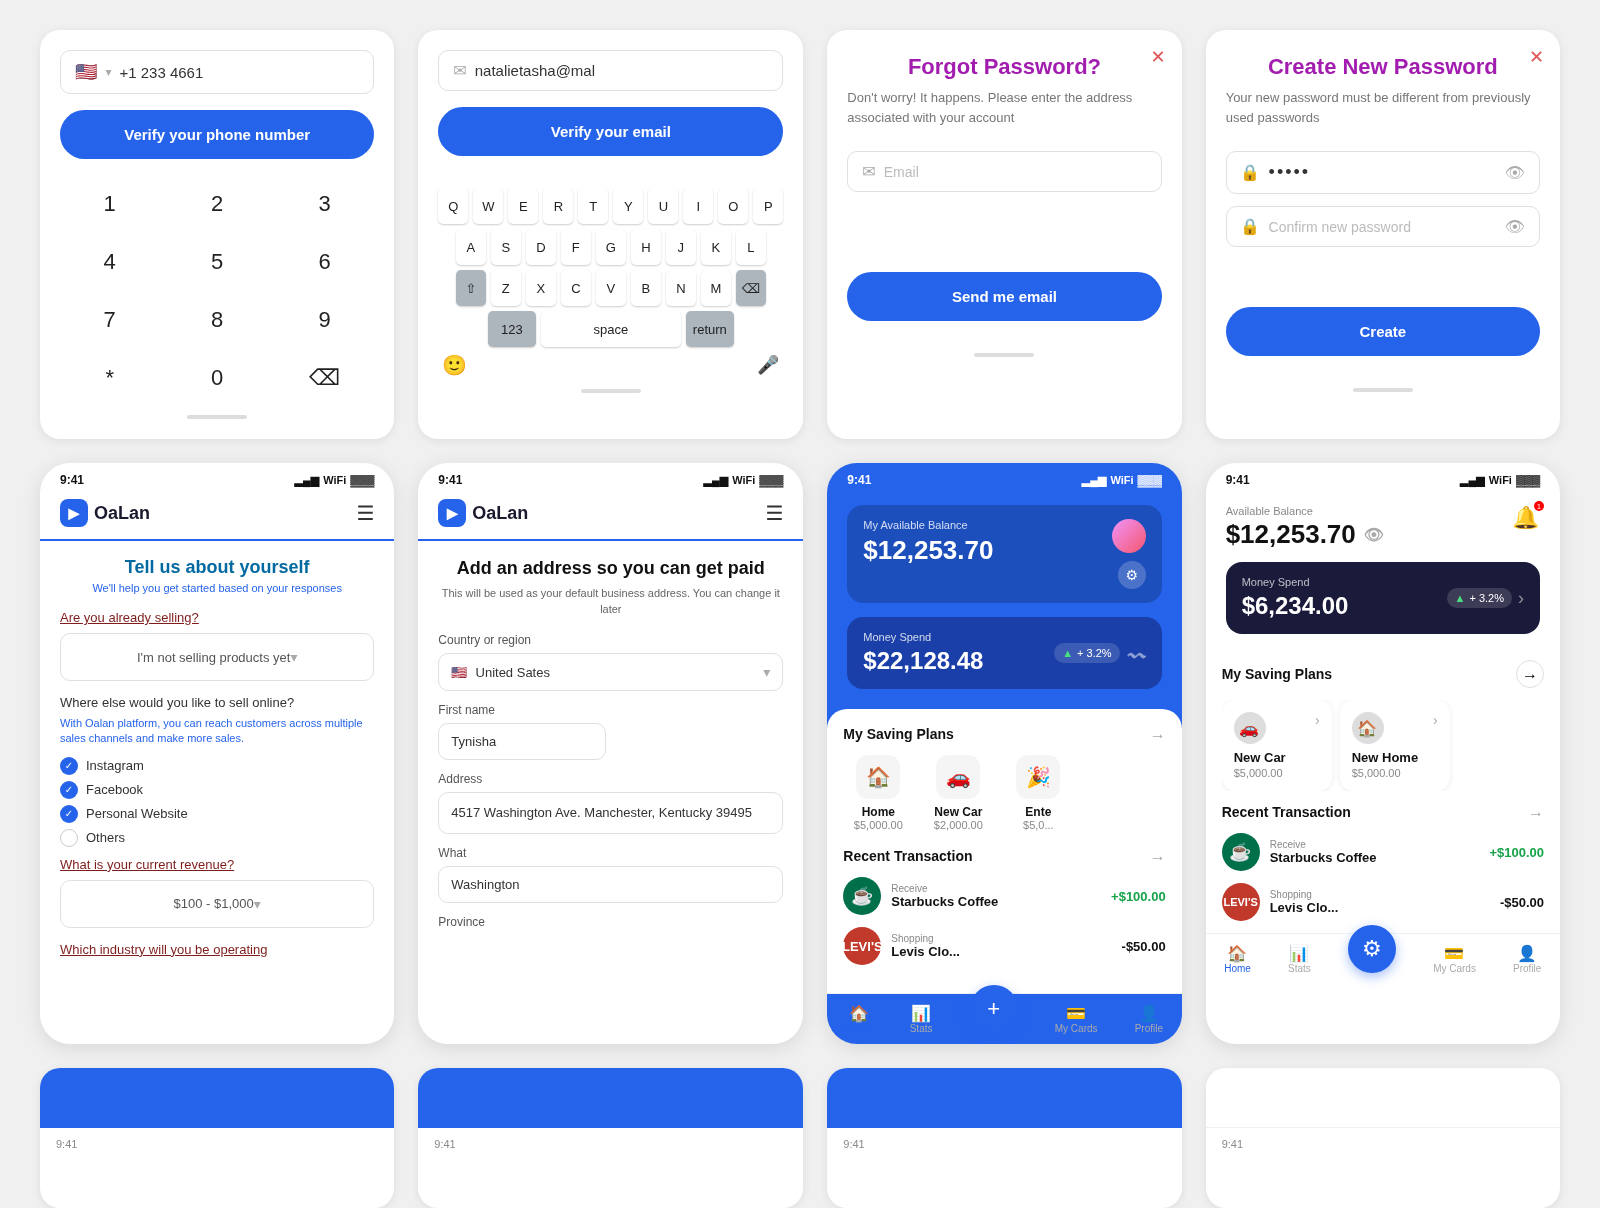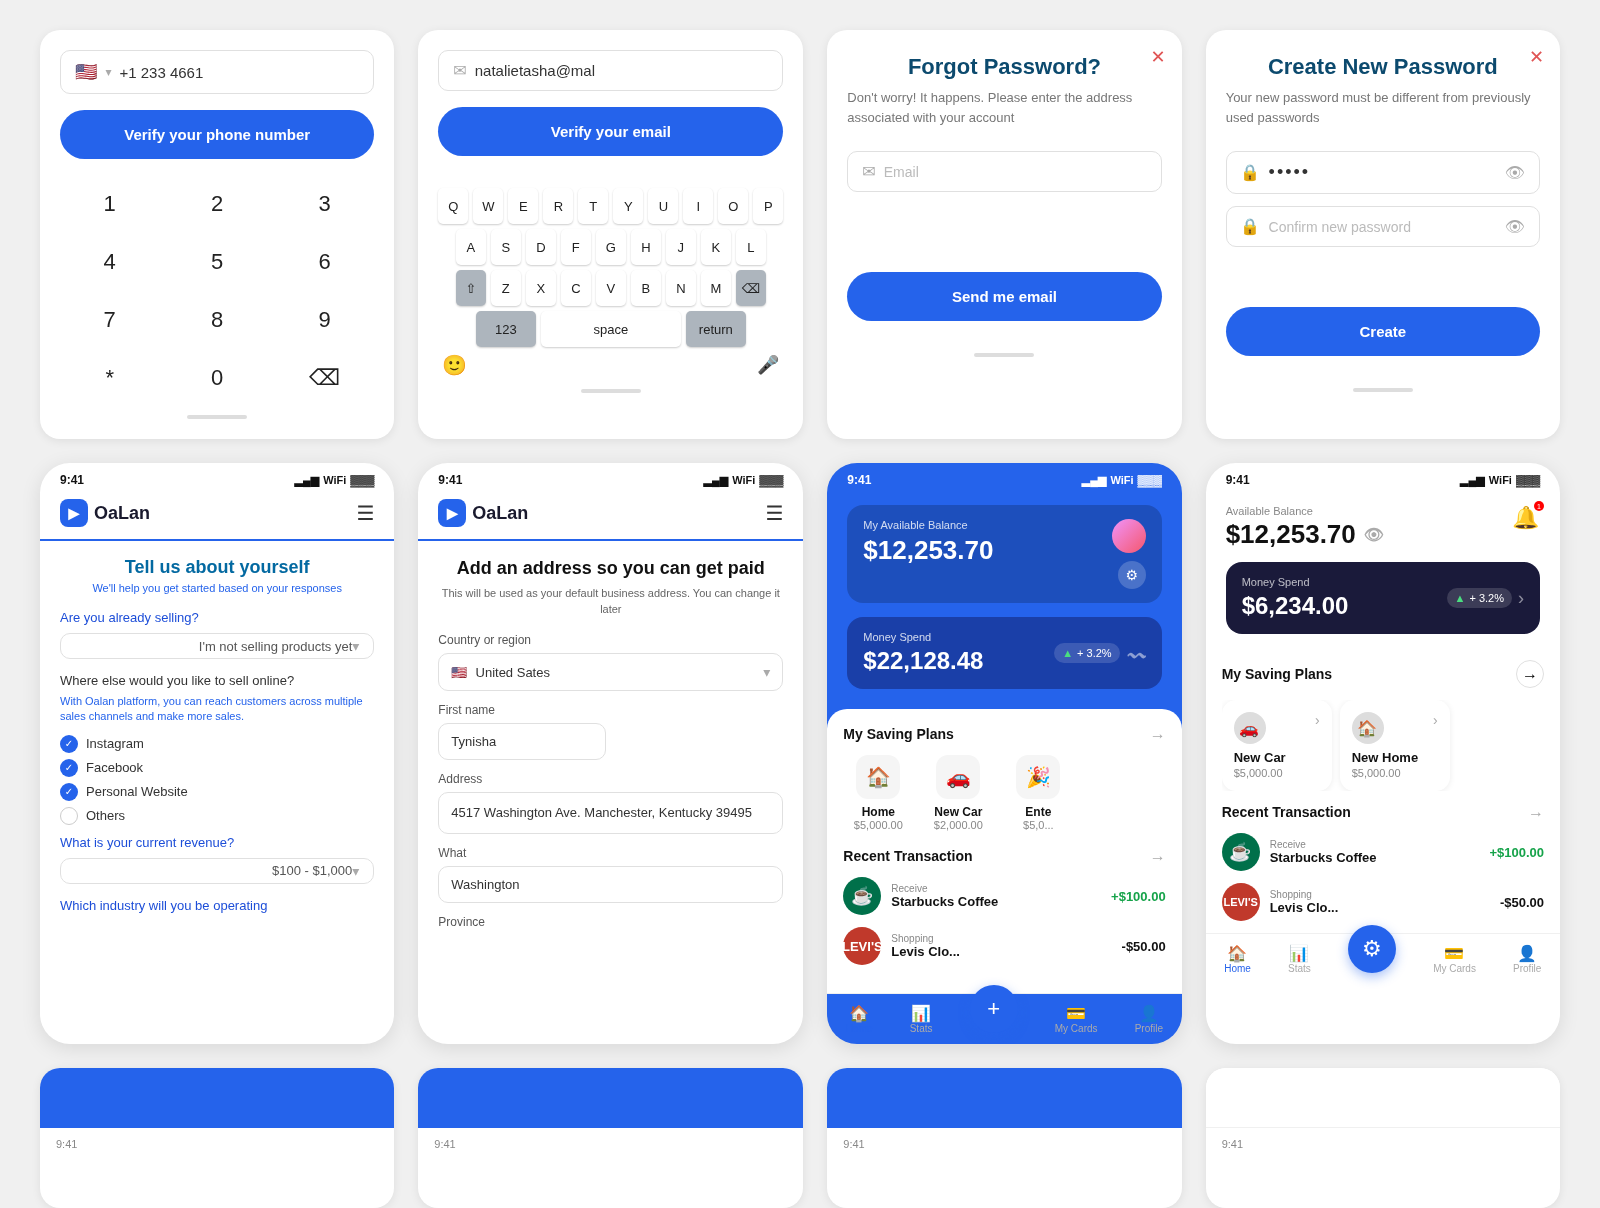--- a/index.html
+++ b/index.html
@@ -97,40 +97,40 @@
       align-items: center;
       justify-content: center;
       box-shadow: 0 1px 2px rgba(0,0,0,0.2);
       cursor: pointer;
     }
     .kb-key.gray {
       background: #adb5bd;
       color: #222;
     }
     .kb-key.wide {
-      width: 60px;
+      width: 48px;
     }
     .kb-key.space {
       width: 140px;
     }
     .kb-row-bottom {
       display: flex;
       justify-content: space-between;
       align-items: center;
       padding: 0 4px;
       margin-top: 6px;
     }
     .kb-emoji { font-size: 20px; cursor: pointer; }
     .kb-mic { font-size: 18px; cursor: pointer; }
 
     
     .card-title {
       font-size: 22px;
       font-weight: 700;
-      color: #0c4a6e;
+      color: #a21caf;
       text-align: center;
       margin-bottom: 8px;
     }
     .card-subtitle {
       font-size: 13px;
       color: #777;
       margin-bottom: 24px;
       line-height: 1.5;
     }
     .field-row {
@@ -200,25 +200,25 @@
       display: flex; align-items: center; justify-content: center;
       color: white;
       font-size: 14px;
     }
     .hamburger { font-size: 20px; color: #333; cursor: pointer; }
 
     .onboard-body { padding: 16px 20px; }
     .onboard-title { font-size: 18px; font-weight: 700; text-align: center; margin-bottom: 4px; color: #0369a1; }
     .onboard-sub { font-size: 11px; color: #2563EB; text-align: center; margin-bottom: 16px; }
 
-    .question-label { font-size: 13px; color: #1d4ed8; margin-bottom: 8px; font-weight: 500; }
+    .question-label { font-size: 13px; color: #7f1d1d; margin-bottom: 8px; font-weight: 500; text-decoration: underline; }
     .dropdown-field {
-      display: flex; justify-content: flex-end; align-items: center;
+      display: flex; justify-content: center; align-items: center;
       border: 1.5px solid #e0e0e0; border-radius: 10px;
-      padding: 4px 14px; margin-bottom: 14px; cursor: pointer;
+      padding: 15px 14px; margin-bottom: 14px; cursor: pointer;
       font-size: 13px; color: #555;
     }
 
     .multi-label { font-size: 13px; color: #333; margin-bottom: 6px; font-weight: 500; }
     .multi-sub { font-size: 11px; color: #2563EB; margin-bottom: 10px; line-height: 1.4; }
     .checkbox-item {
       display: flex; align-items: center; gap: 8px;
       font-size: 13px; color: #333; margin-bottom: 6px;
     }
     .check-circle {

